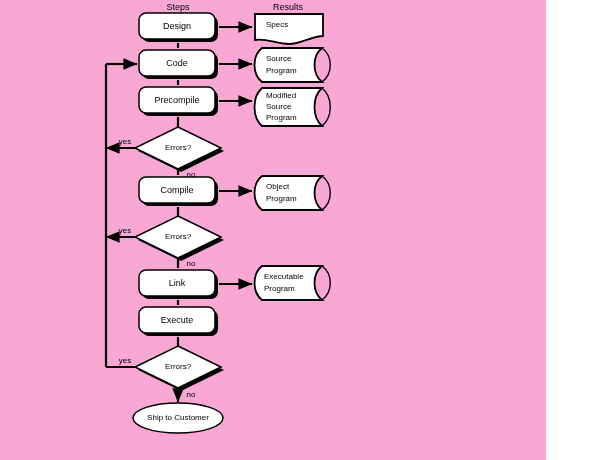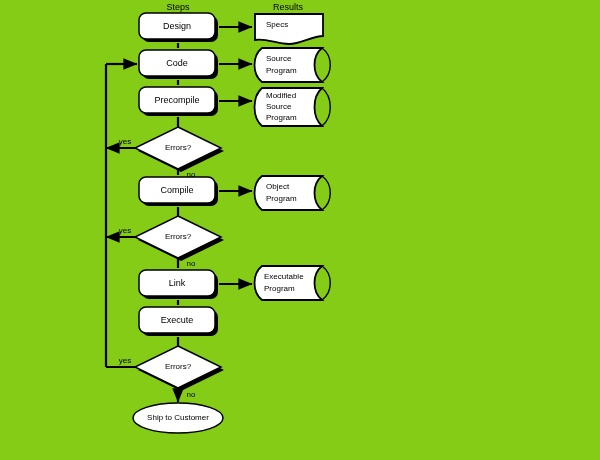--- a/index.html
+++ b/index.html
@@ -6,23 +6,23 @@
   html, body {
     margin: 0;
     padding: 0;
     background: #ffffff;
   }
   body {
     font-family: "Liberation Sans", sans-serif;
   }
   #diagram-root {
     position: relative;
-    width: 600px;
+    width: 546px;
     height: 460px;
-    background: #84cc16;
+    background: #f9a8d4;
     overflow: hidden;
   }
   #flow-svg {
     display: block;
     width: 600px;
     height: 460px;
   }
   .col-header {
     font-family: "Liberation Sans", sans-serif;
     font-size: 9px;

